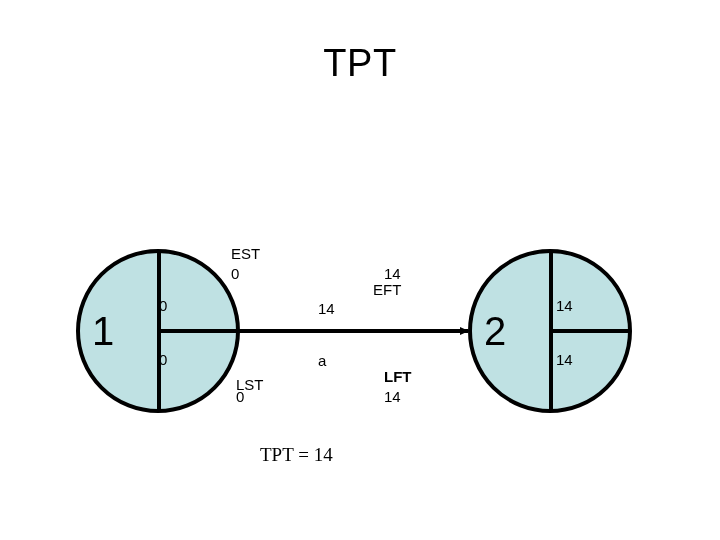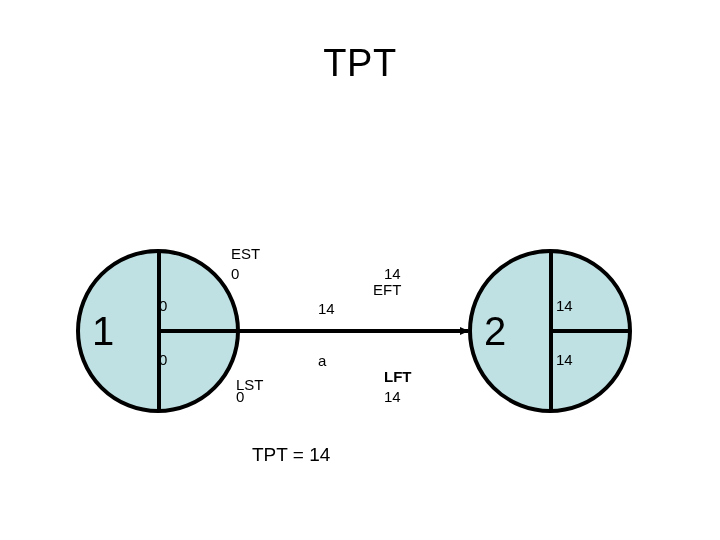--- a/index.html
+++ b/index.html
@@ -135,15 +135,15 @@
 
   <div class="lbl lbl-head w80" style="left:236px; top:368px;margin-top:8px;">LST</div>
   <div class="lbl lbl-val w80" style="left:236px; top:388px;">0</div>
 
   <div class="lbl lbl-head w80" style="left:384px; top:368px;font-weight:bold;">LFT</div>
   <div class="lbl lbl-val w80" style="left:384px; top:388px;">14</div>
 
   <div class="lbl edge-lbl w60" style="left:318px; top:300px;">14</div>
   <div class="lbl edge-lbl w60" style="left:318px; top:352px;">a</div>
 
-  <div class="lbl tpt-total w200" style="left:252px; top:443px;">TPT = 14</div>
+  <div class="lbl tpt-total w200" style="left:260px; top:443px;font-family:Liberation Serif, serif;">TPT = 14</div>
 
 </div>
 
 </body></html>

